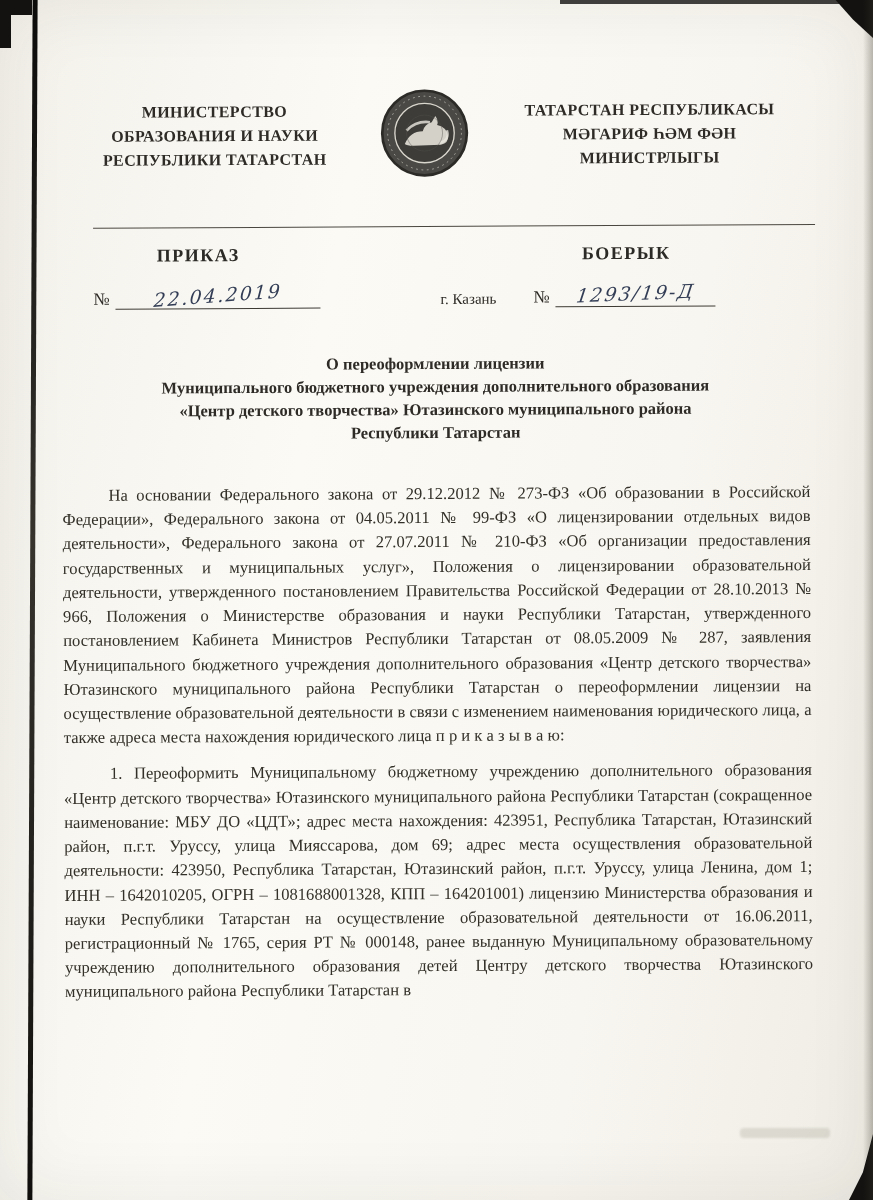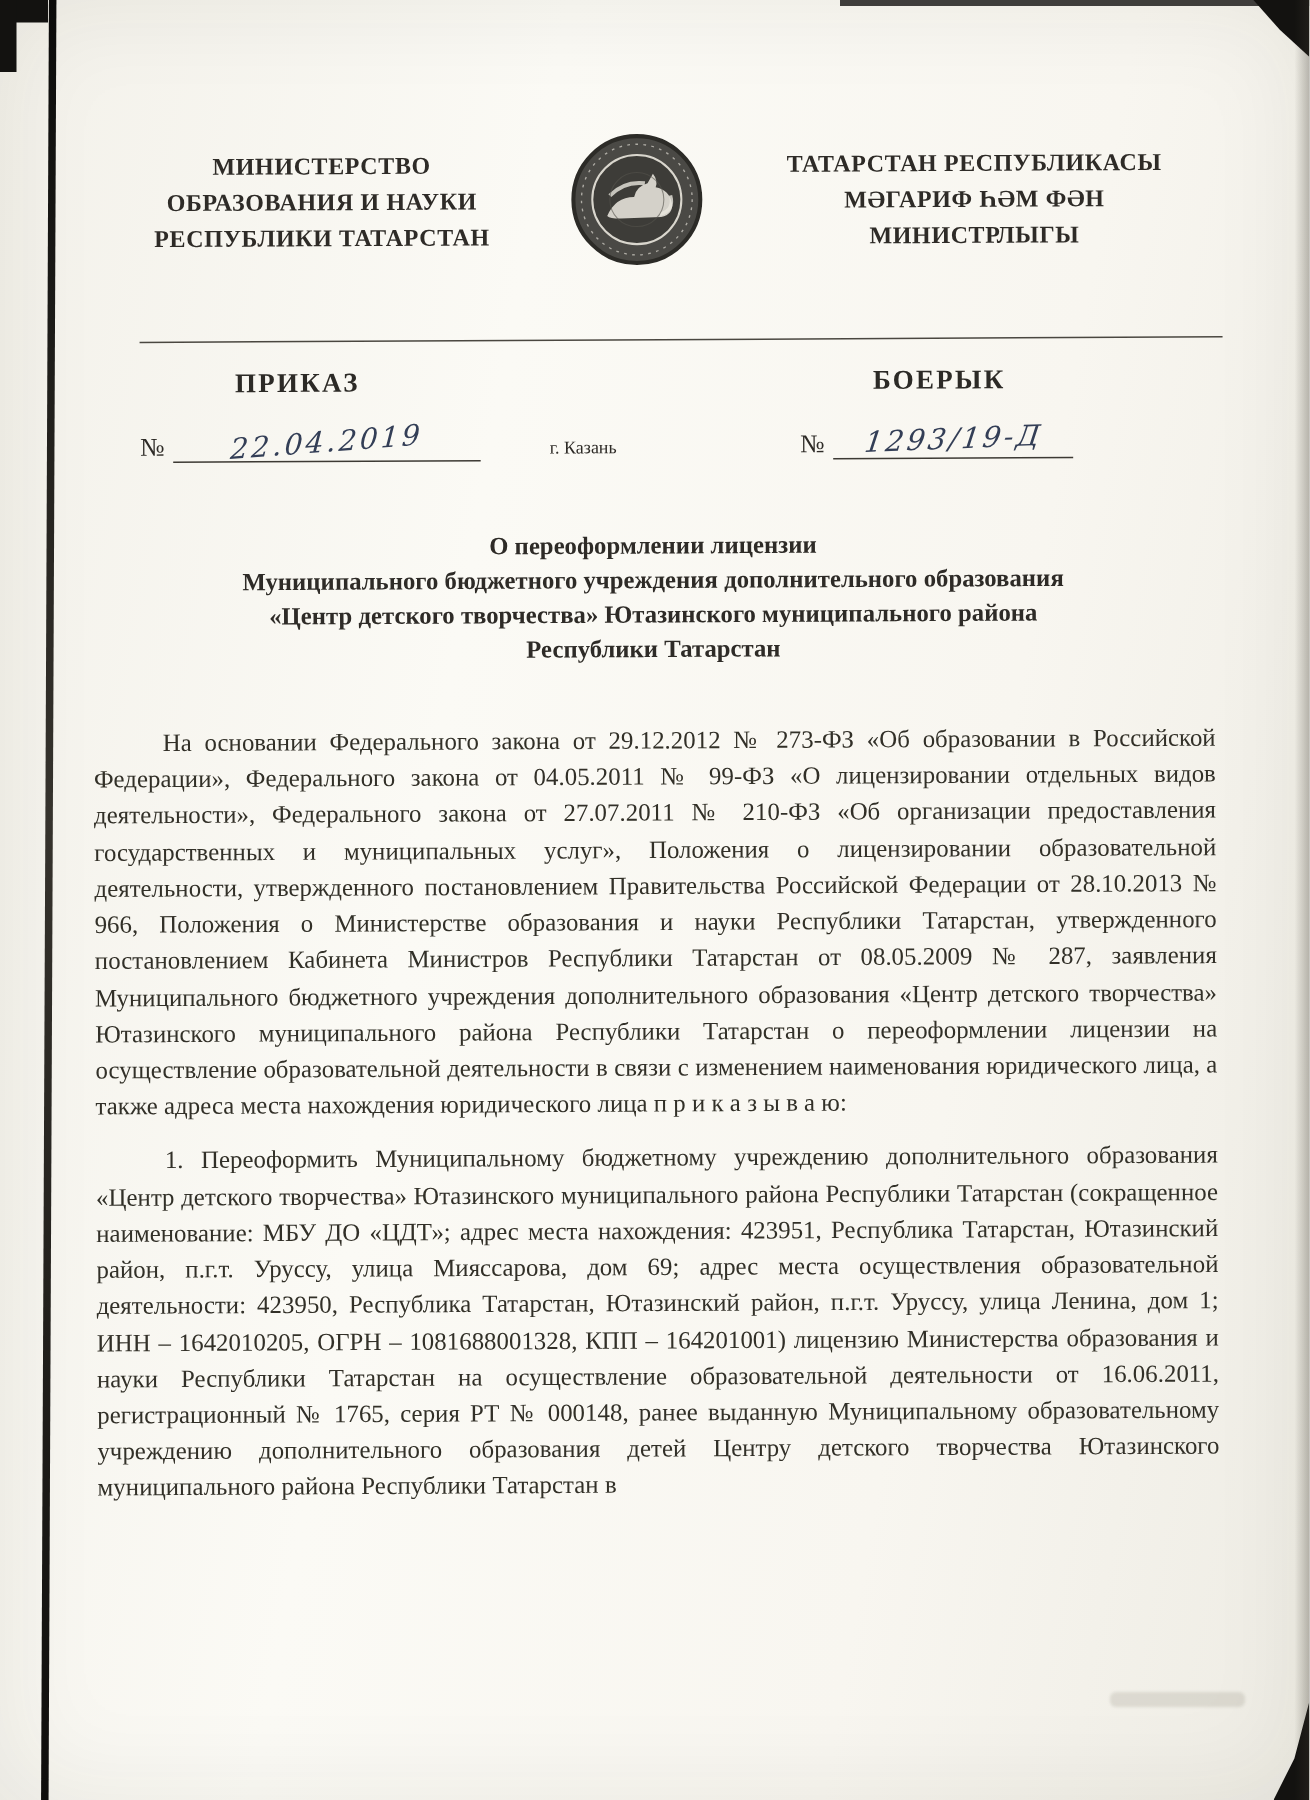--- a/index.html
+++ b/index.html
@@ -58,21 +58,21 @@
   .no-sign { display: inline-block; vertical-align: bottom; margin-right: 6px; }
   .uline { display: inline-block; border-bottom: 1.6px solid #3d3a34;
     text-align: center; vertical-align: bottom; padding-bottom: 1px; }
   .uline-left  { width: 205px; }
   .uline-right { width: 160px; }
   .hand { display: inline-block; font-family: "DejaVu Serif", serif;
     font-style: italic; font-size: 19px; letter-spacing: 2px; color: #333e56;
     transform: rotate(-4deg) skewX(-8deg); }
   .hand-right { transform: rotate(-2deg) skewX(-10deg); }
   .place { position: absolute; top: 291px; left: 368px; width: 130px;
-    text-align: left; font-size: 12px; color: #2e2b27; }
+    text-align: right; font-size: 15px; color: #2e2b27; }
 
   .subject { position: absolute; top: 352px; left: 70px; width: 733px;
     text-align: center; font-weight: bold; font-size: 16.5px; line-height: 1.4;
     white-space: pre-line; color: #2e2b27; }
 
   .body-text { position: absolute; top: 482px; left: 63px; width: 748px;
     font-size: 16.6px; line-height: 1.46; text-align: justify; color: #323028; }
   .body-text p { margin: 0; text-indent: 46px; }
   .body-text p + p { margin-top: 12px; }
 </style>

